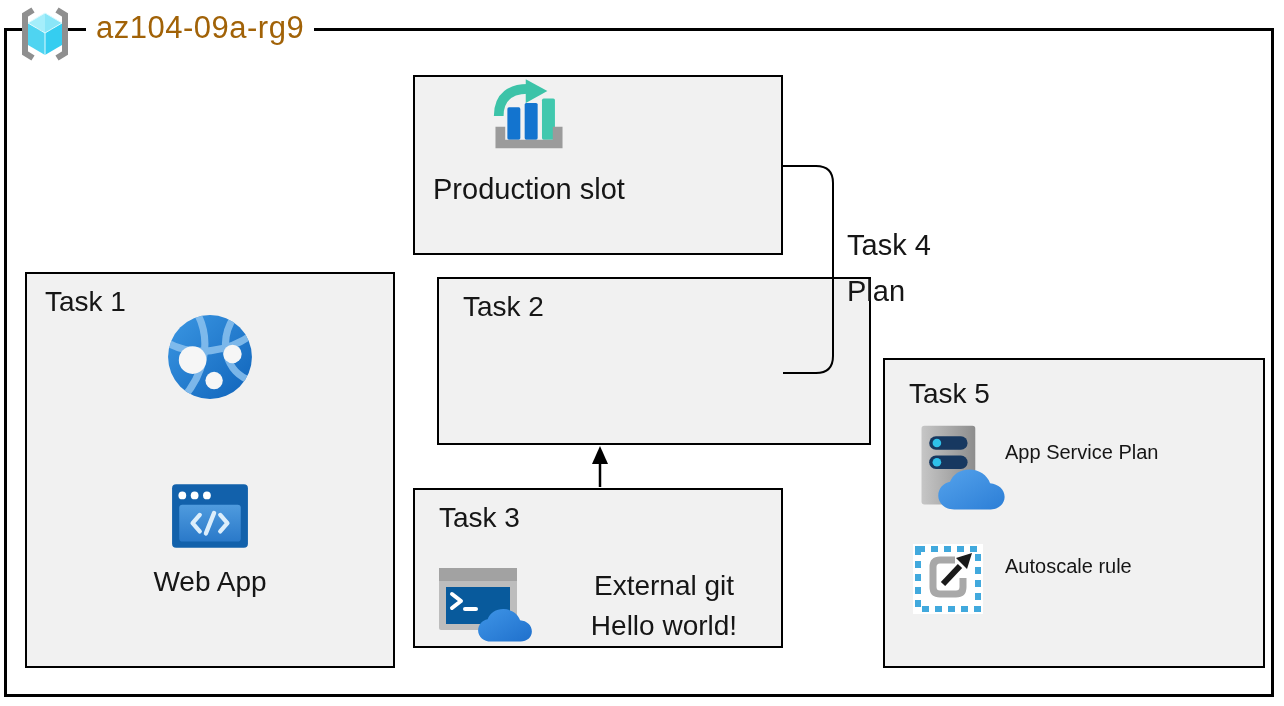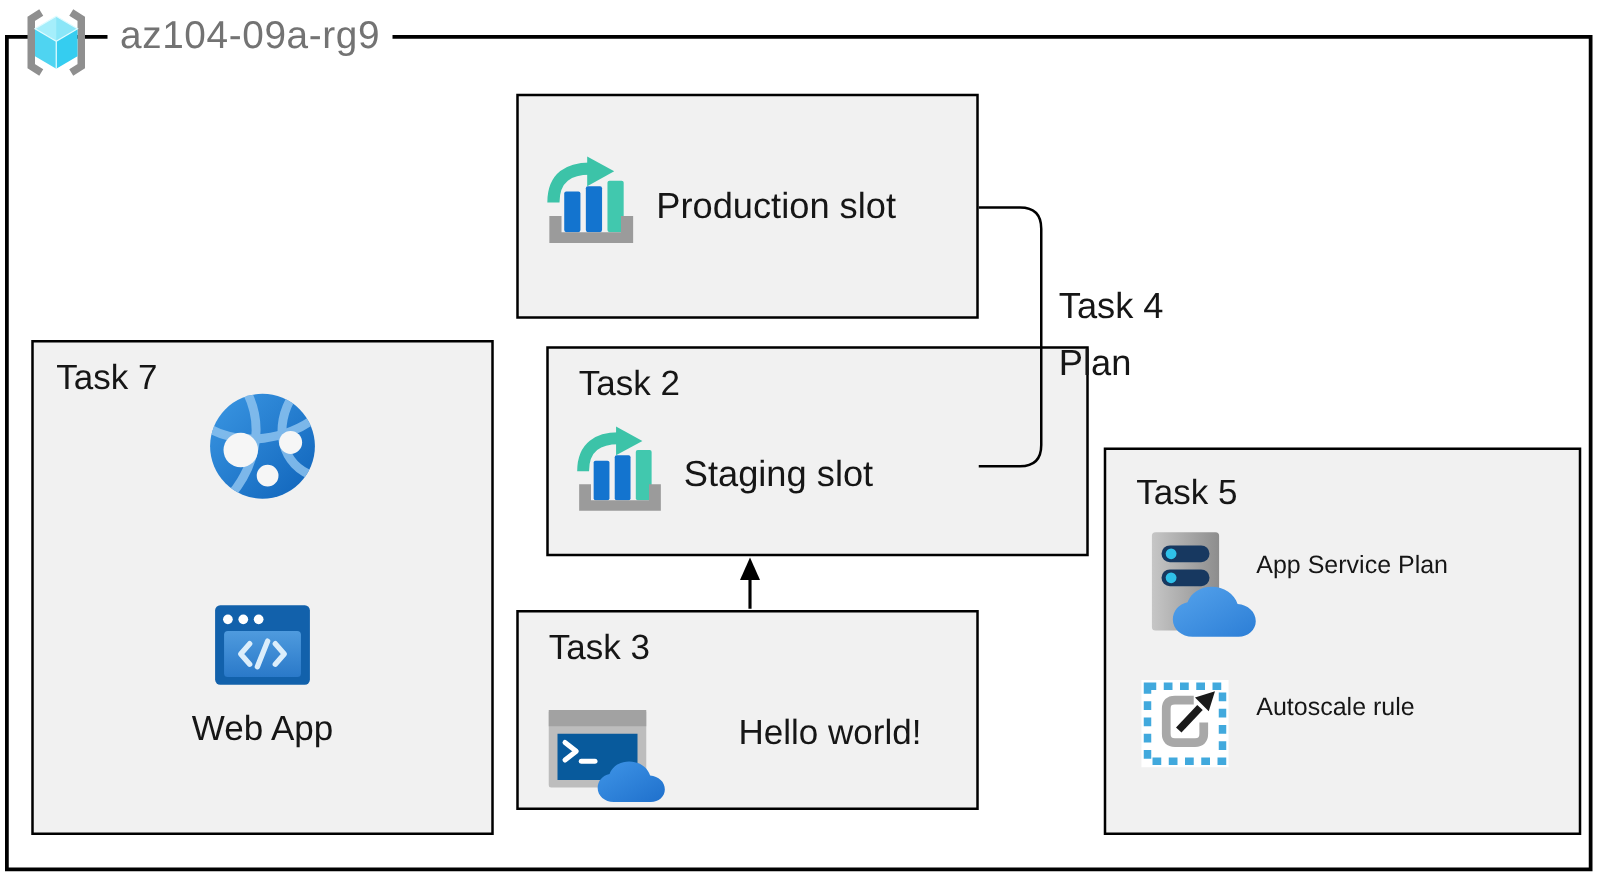--- a/index.html
+++ b/index.html
@@ -5,34 +5,34 @@
   html,body{margin:0;padding:0;background:#fff;}
   .canvas{
     position:relative;width:1284px;height:706px;background:#ffffff;
     font-family:"Liberation Sans","DejaVu Sans",sans-serif;color:#161616;overflow:hidden;
   }
   .outer-box{
     position:absolute;left:4px;top:28px;width:1270px;height:669px;
     border:3px solid #000;box-sizing:border-box;background:#fff;
   }
   .rg-title{
-    position:absolute;left:86px;top:10px;font-size:31px;color:#737373;
+    position:absolute;left:86px;top:10px;font-size:31px;color:#a16207;
     background:#fff;padding:0 10px;z-index:3;letter-spacing:0.5px;
   }
   .rg-icon{position:absolute;left:12px;top:5px;z-index:3;}
   .box{
     position:absolute;background:#f1f1f1;border:2px solid #000;box-sizing:border-box;
   }
   .box-prod{left:413px;top:75px;width:370px;height:180px;}
   .box-task1{left:25px;top:272px;width:370px;height:396px;}
   .box-task2{left:437px;top:277px;width:434px;height:168px;}
   .box-task3{left:413px;top:488px;width:370px;height:160px;}
   .box-task5{left:883px;top:358px;width:382px;height:310px;}
   .task-heading{position:absolute;left:24px;top:12px;font-size:28px;}
-  .slot-row{position:absolute;left:18px;display:flex;align-items:center;gap:12px;}
+  .slot-row{position:absolute;left:18px;display:flex;align-items:center;gap:12px;flex-direction:column;}
   .slot-label{font-size:29px;}
   .stack-item{position:absolute;left:0;width:100%;text-align:center;}
   .stack-caption{font-size:28px;margin-top:4px;}
   .t3-text{
     position:absolute;left:140px;right:8px;top:76px;text-align:center;
     font-size:28px;line-height:40px;
   }
   .t5-row-icon{position:absolute;}
   .t5-row-label{position:absolute;left:120px;font-size:20px;line-height:41px;}
   .task4-label{
@@ -78,21 +78,21 @@
           <rect x="33" y="24" width="12" height="34" rx="1.5" fill="#1374cf"></rect>
           <rect x="49" y="20" width="12" height="38" rx="1.5" fill="#41c8ae"></rect>
           <path d="M6 46 H15 V58 H59 V46 H68 V66 H6 Z" fill="#9b9b9b"></path>
         </svg>
       </span>
       <span class="slot-label">Production slot</span>
     </div>
   </div>
 
   <div class="box box-task1">
-    <div class="task-heading" style="left:18px;">Task 7</div>
+    <div class="task-heading" style="left:18px;">Task 1</div>
     <div class="stack-item" style="top:38px;">
       <span>
         <svg width="90" height="90" viewBox="0 0 88 88">
           <defs>
             <linearGradient id="gGlobe" x1="0" y1="0" x2="1" y2="1">
               <stop offset="0" stop-color="#3b97e3"></stop>
                 <stop offset="1" stop-color="#0f63ba"></stop>
             </linearGradient>
             <clipPath id="clipGlobe">
                 <circle cx="44" cy="44" r="41"></circle>
@@ -130,33 +130,20 @@
             <line x1="36" y1="56" x2="44" y2="36"></line>
           </g>
         </svg>
       </span>
       <div class="stack-caption" style="">Web App</div>
     </div>
   </div>
 
   <div class="box box-task2">
     <div class="task-heading">Task 2</div>
-    <div class="slot-row" style="top:60px;">
-      <span>
-        <svg width="78" height="78" viewBox="0 0 74 74">
-          <path d="M9 36 C9 17 21 11 36 11" fill="none" stroke="#3cc3a8" stroke-width="9"></path>
-          <polygon points="34,2 54,13 34,24" fill="#3cc3a8"></polygon>
-          <rect x="17" y="28" width="12" height="30" rx="1.5" fill="#1374cf"></rect>
-          <rect x="33" y="24" width="12" height="34" rx="1.5" fill="#1374cf"></rect>
-          <rect x="49" y="20" width="12" height="38" rx="1.5" fill="#41c8ae"></rect>
-          <path d="M6 46 H15 V58 H59 V46 H68 V66 H6 Z" fill="#9b9b9b"></path>
-        </svg>
-      </span>
-      <span class="slot-label">Staging slot</span>
-    </div>
   </div>
 
   <div class="box box-task3">
     <div class="task-heading">Task 3</div>
     <div style="position:absolute;left:22px;top:72px;">
       <svg width="96" height="84" viewBox="0 0 96 84">
         <defs>
           <linearGradient id="gCloud1" x1="0" y1="0" x2="1" y2="1">
             <stop offset="0" stop-color="#3f95e7"></stop>
               <stop offset="1" stop-color="#1f70cc"></stop>
@@ -166,20 +153,21 @@
         <rect x="2" y="6" width="78" height="13" fill="#a2a2a2"></rect>
         <rect x="9" y="25" width="64" height="37" fill="#085a9c"></rect>
         <g stroke="#fff" stroke-width="4" fill="none" stroke-linecap="round" stroke-linejoin="round">
           <polyline points="15,32 24,39 15,46"></polyline>
           <line x1="28" y1="47" x2="39" y2="47"></line>
         </g>
         <path transform="translate(40,46) scale(0.56)" fill="url(#gCloud1)" d="M25,60 C12,60 2,51 2,40 C2,30 9,22 19,20 C23,9 34,2 47,2 C61,2 73,10 77,22 C89,23 98,31 98,42 C98,52 89,60 78,60 Z"></path>
       </svg>
     </div>
     <div class="t3-text">
+      <div>External git</div>
       <div>Hello world!</div>
     </div>
   </div>
 
   <div class="task4-label">
     <span>Task 4</span>
     <span>Plan</span>
   </div>
 
   <div class="box box-task5">

